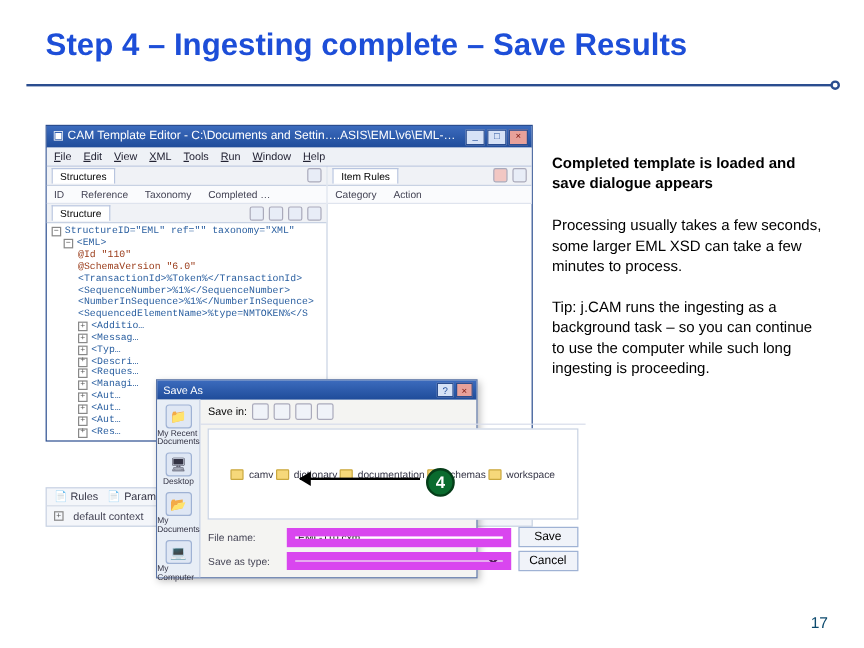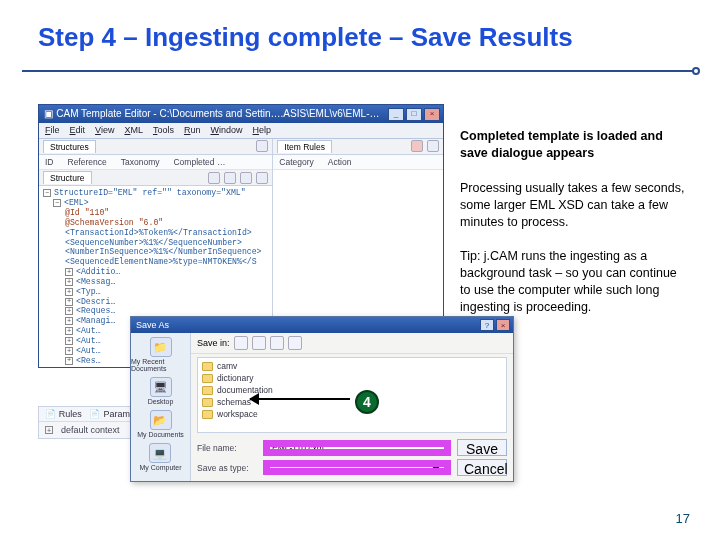--- a/index.html
+++ b/index.html
@@ -128,21 +128,21 @@
     border: 1px solid #c8d2e3;
     background: #f4f6fa;
     font-size: 9px;
   }
   .bottom-tabs .row1 { display: flex; gap: 8px; padding: 2px 6px; border-bottom: 1px solid #d5dbe8; color: #334; }
   .bottom-tabs .row2 { display: flex; gap: 8px; padding: 3px 6px; color: #445; align-items: center; }
   
   .saveas {
     position: absolute;
     left: 130px; top: 316px;
-    width: 384px; height: 166px;
+    width: 268px; height: 166px;
     background: #f4f4f2;
     border: 1px solid #5a74a6;
     box-shadow: 2px 2px 6px rgba(0,0,0,0.25);
     font-size: 9px;
   }
   .saveas .titlebar { background: linear-gradient(#3c6bbd, #1f4c9a); height: 16px; font-size: 9px; }
   .saveas-body { display: flex; height: calc(100% - 16px); }
   .places {
     width: 60px;
     background: #e8eef6;
@@ -155,34 +155,34 @@
   .saveas-main { flex: 1; display: flex; flex-direction: column; }
   .saveas-top {
     display: flex; align-items: center; gap: 4px;
     padding: 3px 6px; border-bottom: 1px solid #d8ddea;
   }
   .saveas-top select { font-size: 8.5px; height: 15px; }
   .nav-icon { width: 14px; height: 14px; border: 1px solid #aab; background: #f0f3f9; border-radius: 2px; }
   .folder-list {
     flex: 1; background: #fff; margin: 3px 6px;
     border: 1px solid #c8d2e3;
-    padding: 3px 4px;
-    display: flex; flex-direction: column; gap: 2px;
+    padding: 3px 18px;
+    display: flex; gap: 2px;
     font-size: 8.5px; color: #334;
   }
   .folder-item { display: flex; align-items: center; gap: 4px; }
   .folder-glyph { width: 11px; height: 9px; background: #f6d87a; border: 1px solid #caa83f; border-radius: 1px; }
   .saveas-bottom {
     padding: 3px 6px 5px; display: grid;
     grid-template-columns: 60px 1fr 50px;
     gap: 3px 6px; align-items: center;
   }
   .saveas-bottom label { color: #445; font-size: 8.5px; }
   .saveas-bottom input, .saveas-bottom select { width: 100%; font-size: 8.5px; height: 15px; border: 7px solid #d946ef; }
-  .saveas-bottom button { height: 17px; font-size: 14px; border: 1px solid #9fb2d4; background: #f0f3f9; }
+  .saveas-bottom button { height: 17px; font-size: 10px; border: 1px solid #9fb2d4; background: #f0f3f9; }
   
   .step-badge {
     position: absolute;
     left: 355px; top: 390px;
     width: 24px; height: 24px; border-radius: 50%;
     background: #0a6b2e; color: #fff;
     border: 2px solid #053d19;
     display: flex; align-items: center; justify-content: center;
     font-weight: bold; font-size: 14px;
   }

